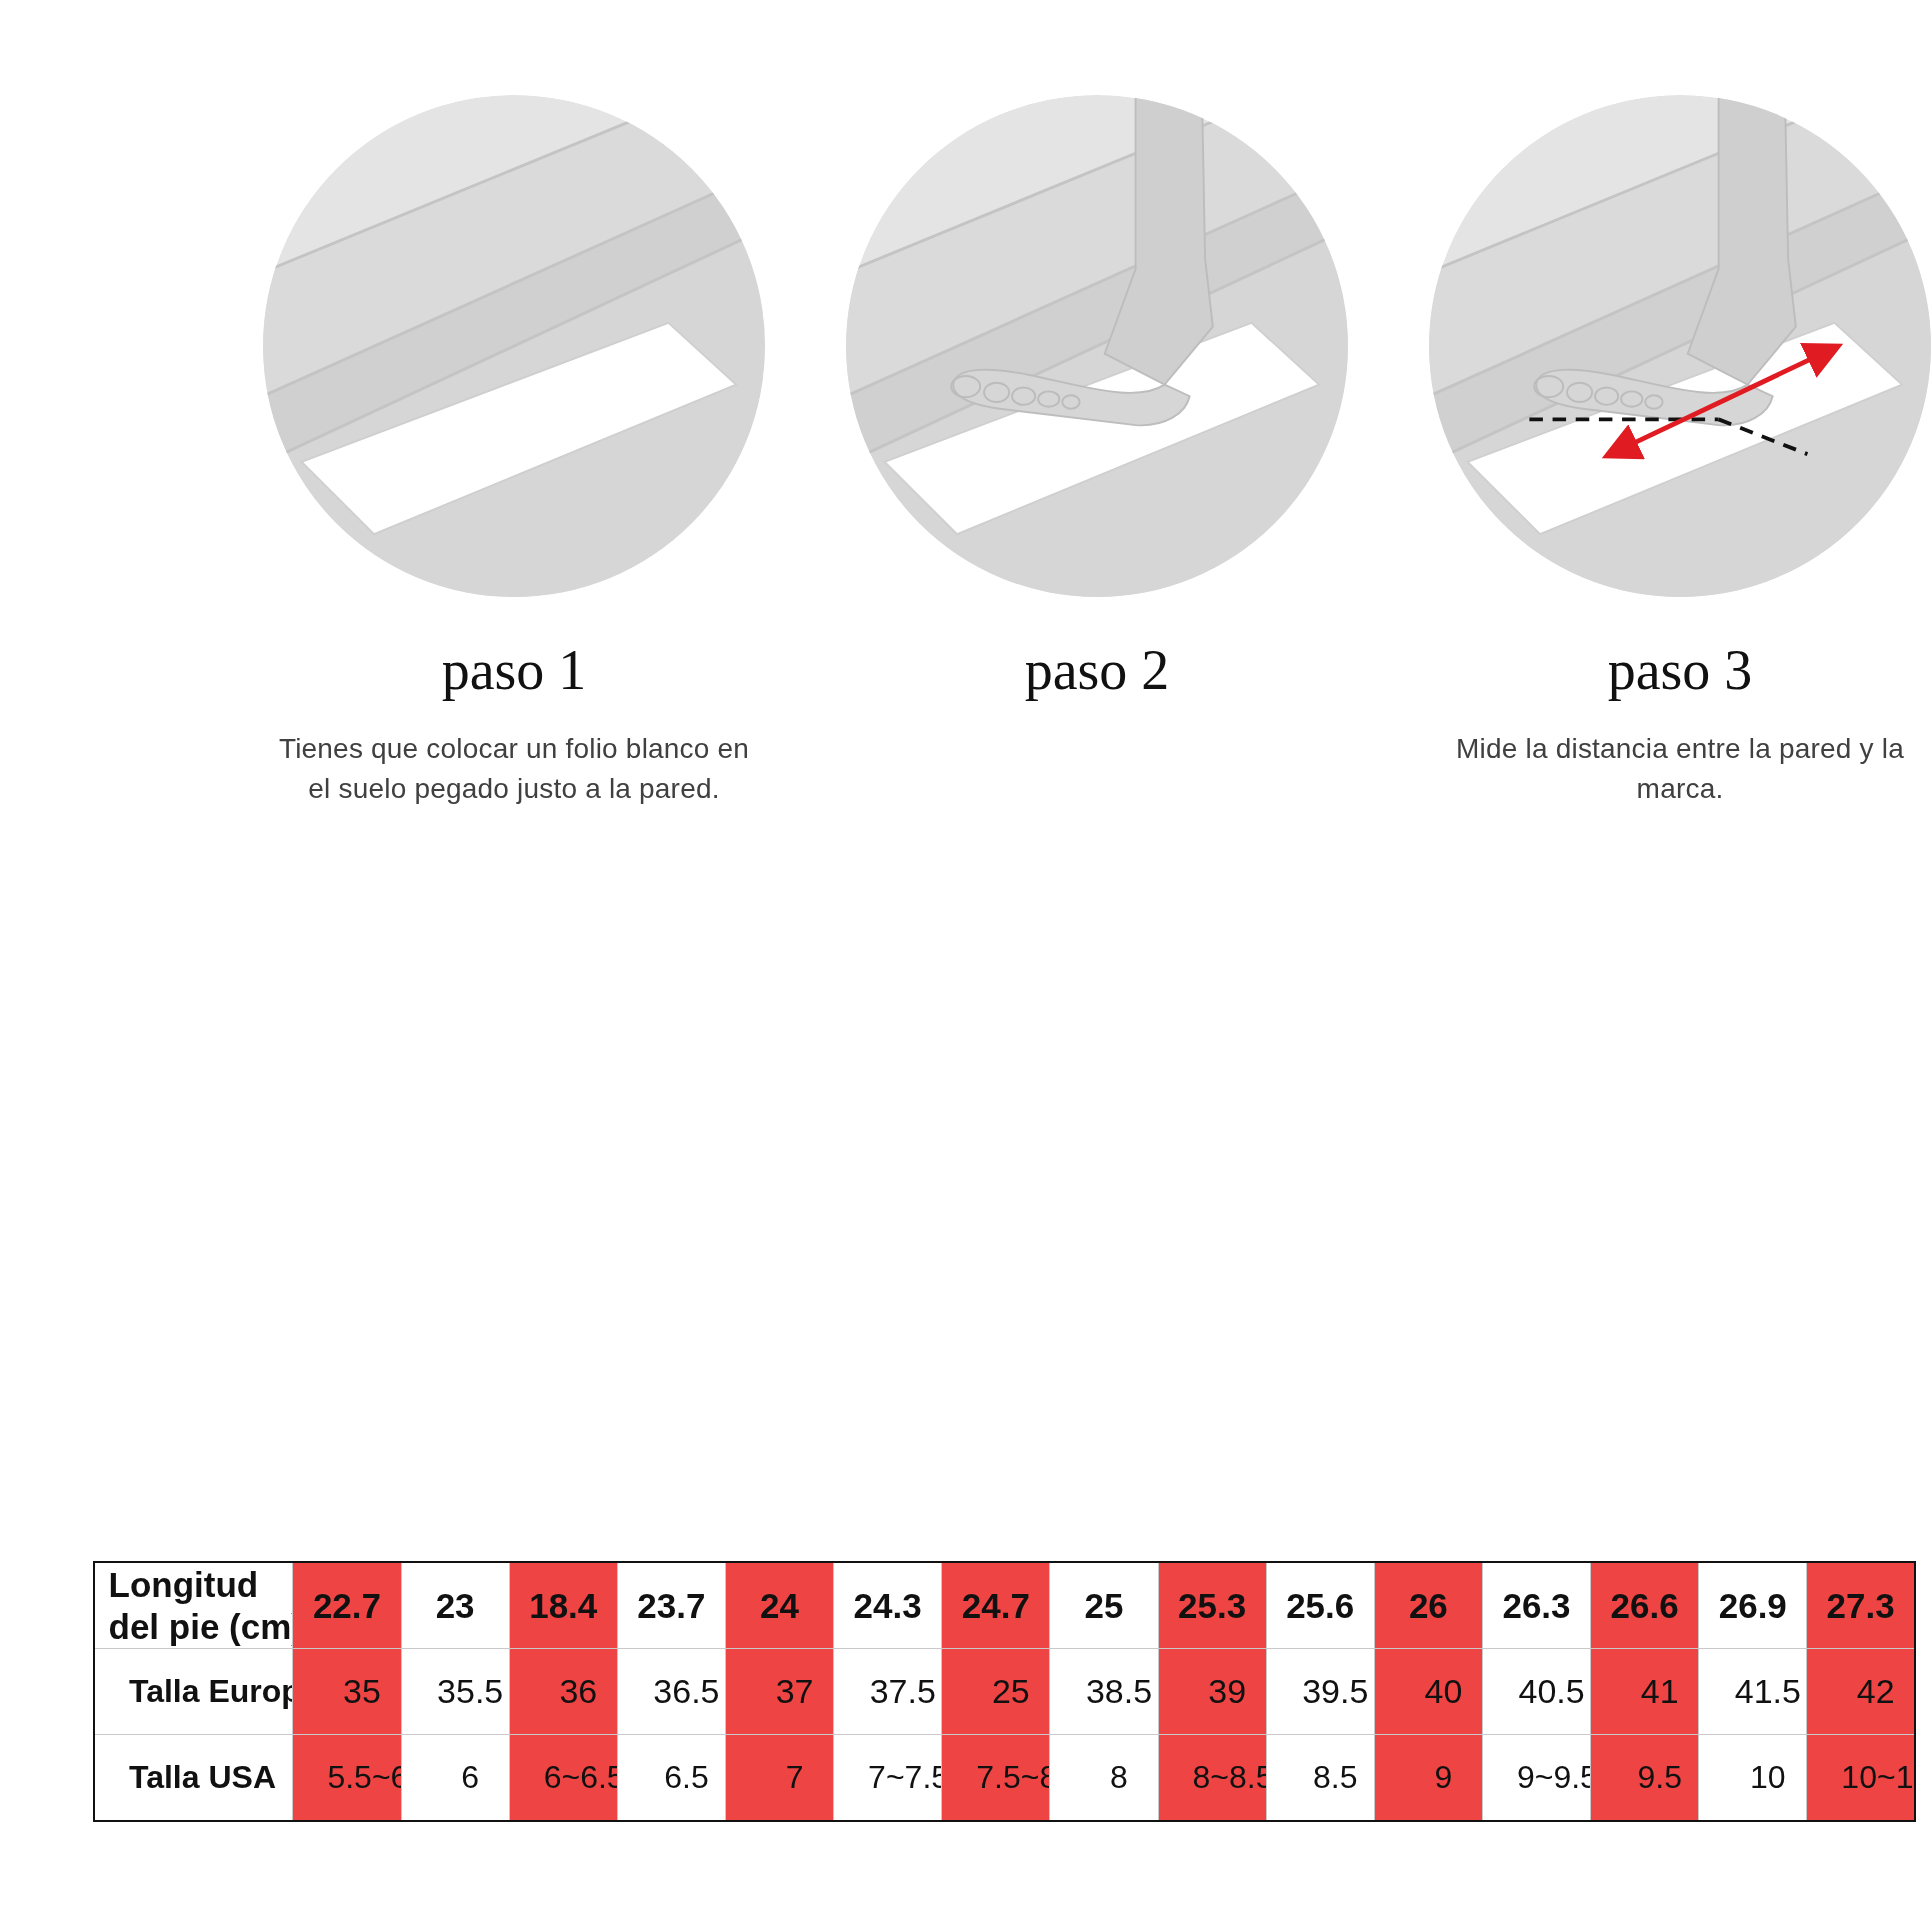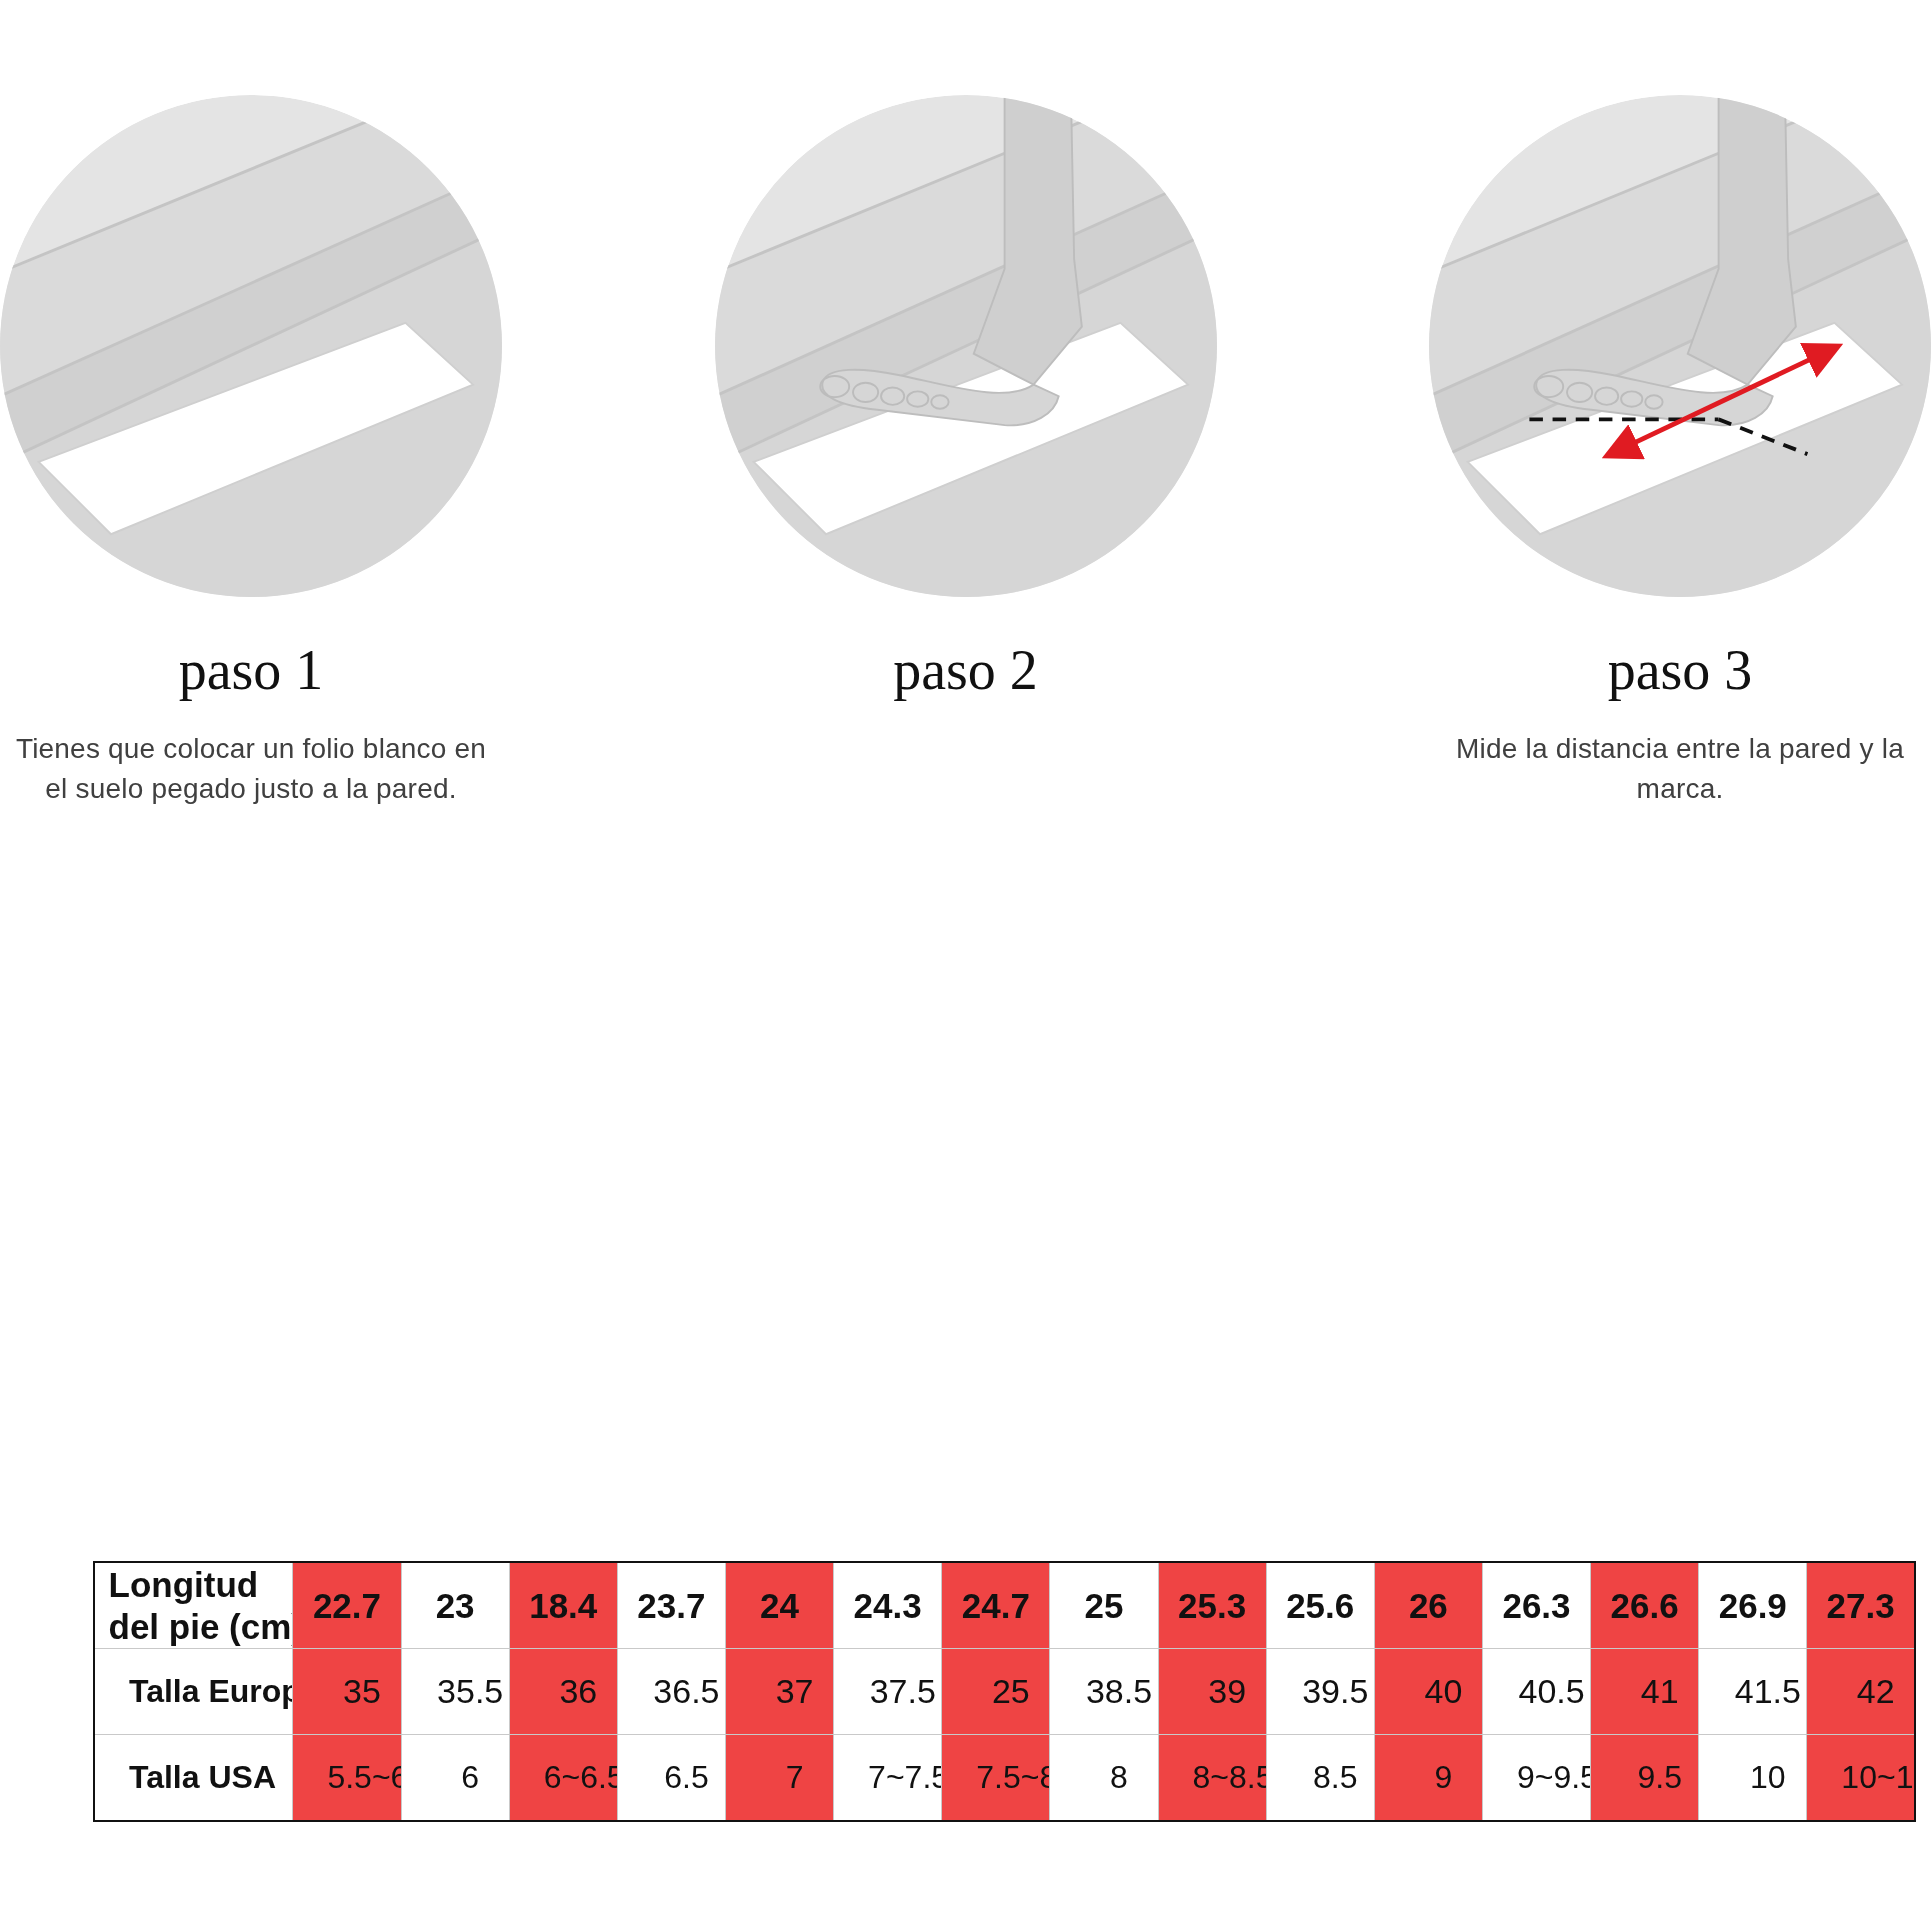--- a/index.html
+++ b/index.html
@@ -46,23 +46,24 @@
     font-family: "Liberation Serif", serif;
     font-size: 54px;
     letter-spacing: 1.9px;
     margin: 13.5px 0 0 0;
     color: #111111;
   }
 
   
   .steps {
     display: flex;
-    justify-content: space-between;
-    gap: 38px;
+    justify-content: flex-end;
+    gap: 81px;
     margin-top: 95px;
+    padding-left: 18px;
   }
   .step {
     width: 502px;
     display: flex;
     flex-direction: column;
     align-items: center;
   }
   .illo {
     width: 502px;
     height: 502px;

